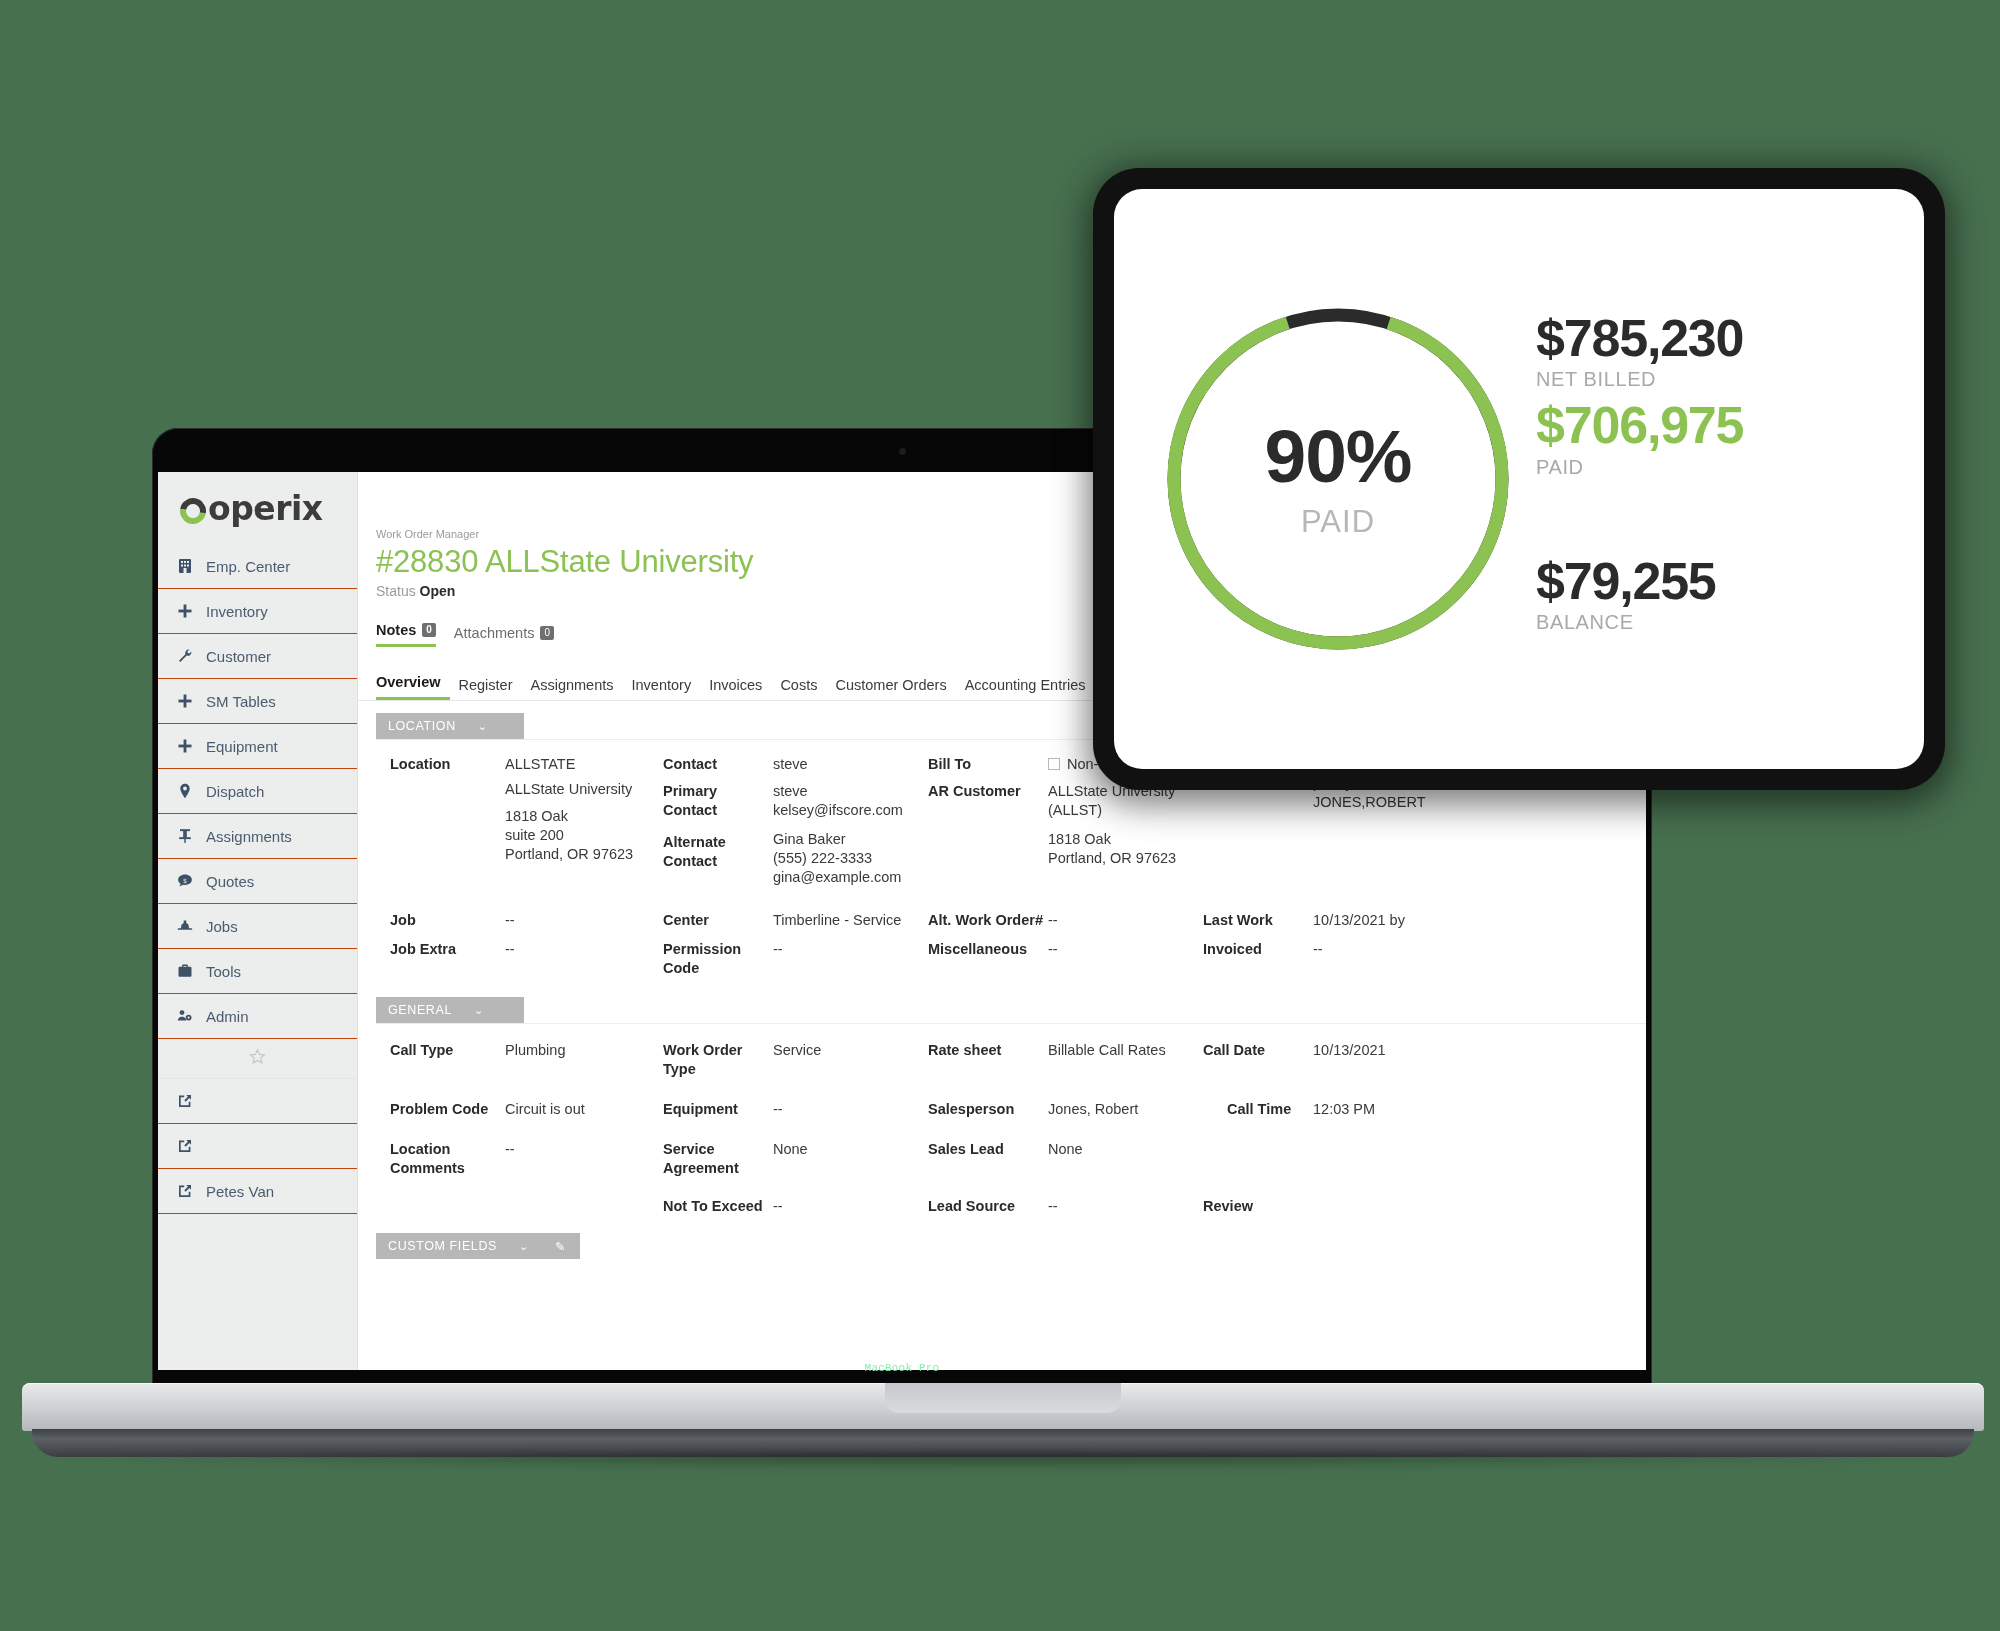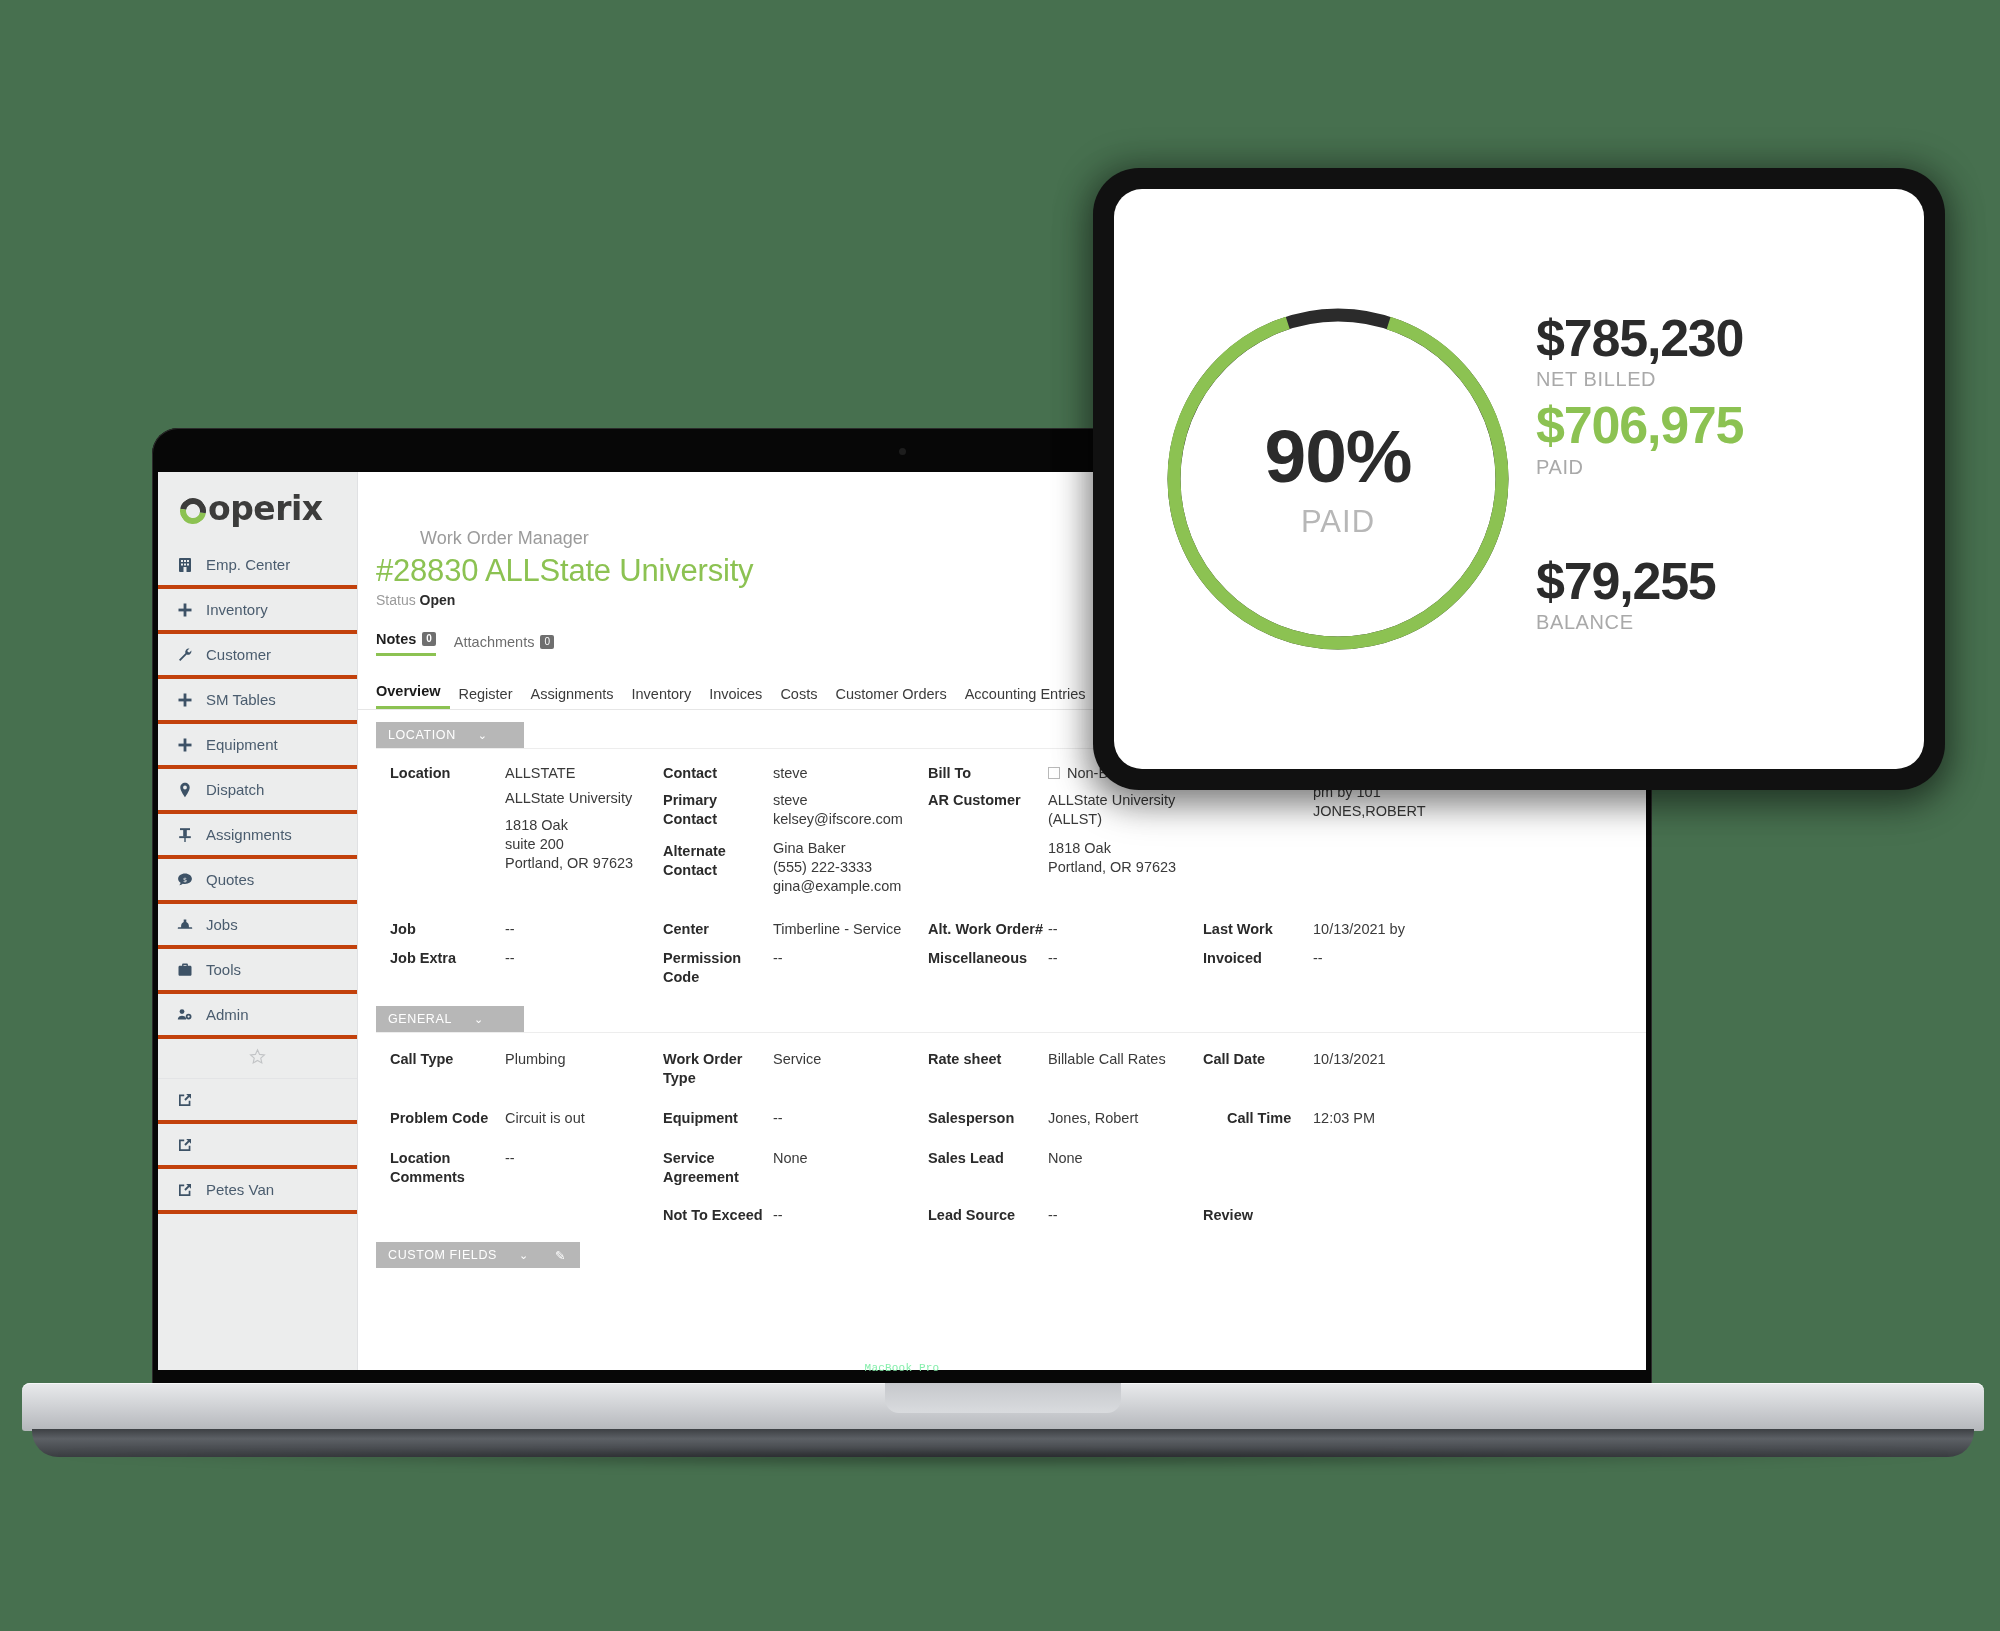--- a/index.html
+++ b/index.html
@@ -79,42 +79,42 @@
     display: inline-block; margin-right: 2px;
     position: relative; top: 4px;
   }
   .logo-text {
     font-size: 33px; font-weight: 700; color: #3c3c3b;
     letter-spacing: -0.5px; font-family: "DejaVu Sans", sans-serif;
   }
   .nav-item {
     height: 45px; display: flex; align-items: center;
     padding-left: 18px; gap: 12px;
-    border-bottom: 4px solid #c2410c;
+    border-bottom: 1px solid #c2410c;
     color: #4a5c6e; font-size: 15px;
     cursor: pointer;
   }
   .nav-item:first-of-type { border-top: 1px solid #e3e4e6; }
   .nav-icon {
     width: 18px; height: 18px; display: inline-flex;
     align-items: center; justify-content: center;
     color: #3d5266; flex: 0 0 18px;
   }
   .nav-icon svg { width: 16px; height: 16px; fill: #3d5266; }
   .nav-star-row {
     height: 40px; display: flex; align-items: center; justify-content: center;
     border-bottom: 1px solid #e3e4e6;
   }
   .nav-star-row svg { width: 17px; height: 17px; fill: none; stroke: #c2c4c6; stroke-width: 1.6; }
 
   
   #main { flex: 1; height: 100%; background: #fff; position: relative; overflow: hidden; }
   #main-inner { padding: 0 0 0 0; width: 1288px; }
   .breadcrumb {
-    font-size: 18px; color: #9b9b9b; padding: 56px 0 0 18px; margin-left: 44px;
+    font-size: 11px; color: #9b9b9b; padding: 56px 0 0 18px;
   }
   .page-title {
     font-size: 31px; color: #8cc252; padding: 4px 0 0 18px;
     font-weight: 400; letter-spacing: -0.2px;
   }
   .status-line { font-size: 14px; color: #9b9b9b; padding: 3px 0 0 18px; }
   .status-line b { color: #2b2b2b; font-weight: 700; }
 
   .subtabs {
     margin: 16px 0 0 18px; display: flex; align-items: flex-end; gap: 18px;

